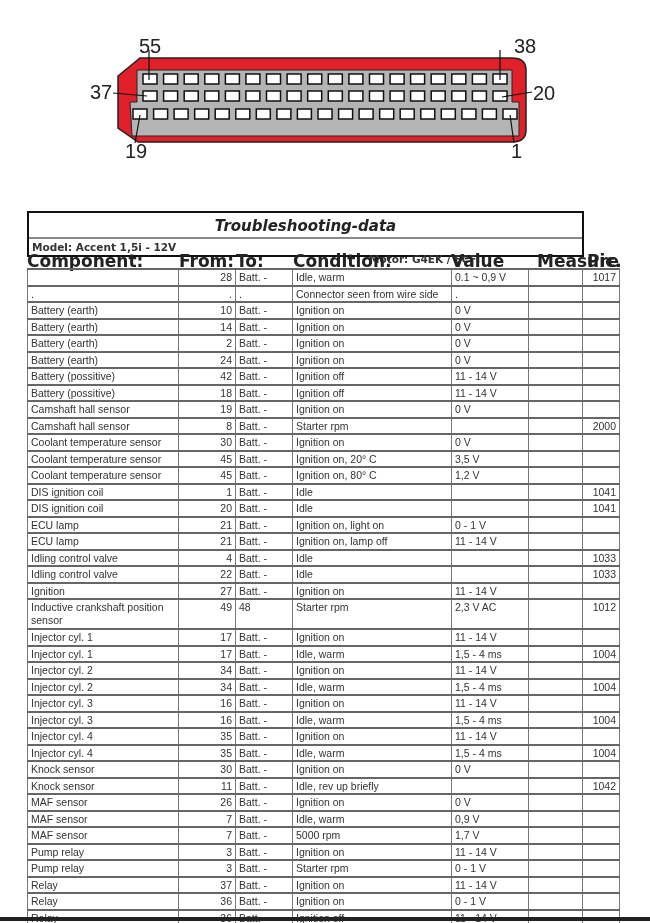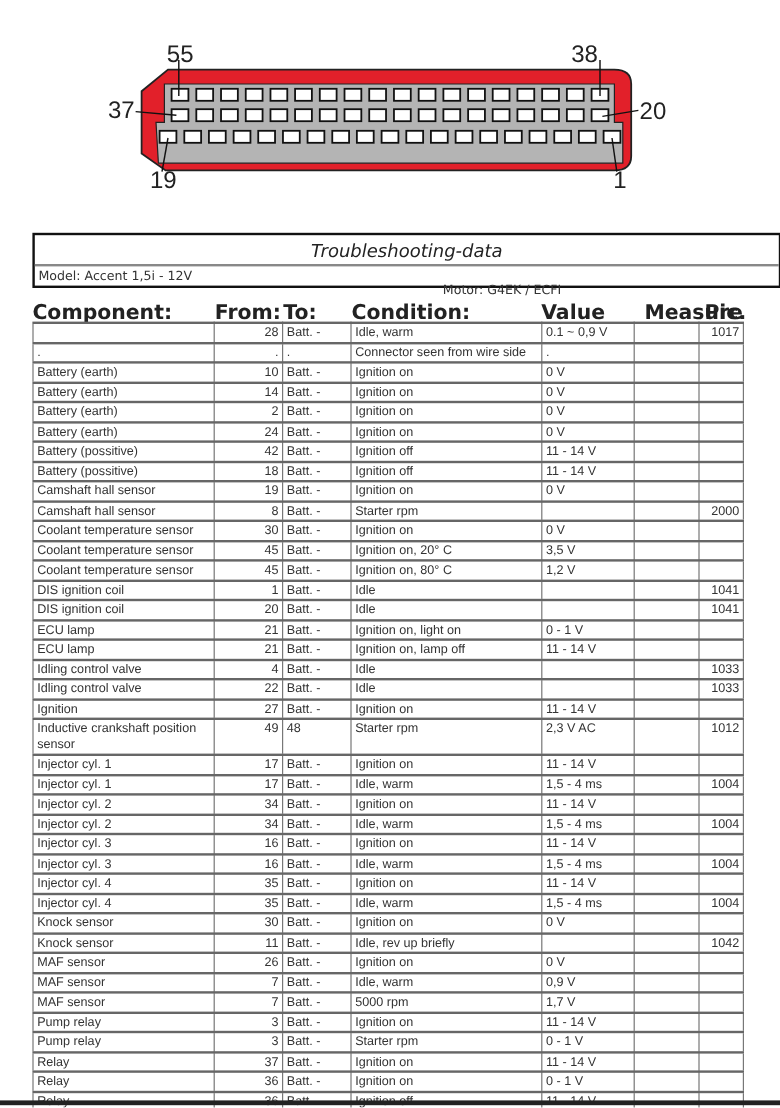--- a/index.html
+++ b/index.html
@@ -1,21 +1,21 @@
 <!DOCTYPE html>
 <html><head>
 <meta charset="utf-8">
 <style>
   html, body { margin:0; padding:0; background:#ffffff; }
   body { width:650px; height:923px; position:relative; overflow:hidden; font-family:"Liberation Sans", sans-serif; color:#222; }
   .connector-wrap { position:absolute; left:0; top:0; width:600px; height:180px; }
   .connector-wrap svg { position:absolute; left:0; top:0; }
   .pin-label { position:absolute; font-family:"Liberation Sans", sans-serif; font-size:20px; color:#222; line-height:20px; }
 
-  .title-box { position:absolute; left:27px; top:194px; width:624px; height:46px; border:2px solid #111; box-sizing:border-box; }
+  .title-box { position:absolute; left:27px; top:211px; width:557px; height:46px; border:2px solid #111; box-sizing:border-box;font-weight:bold; }
   .title-box .title { position:absolute; left:0; right:0; top:2px; height:22px; text-align:center; font-family:"DejaVu Sans", sans-serif; font-style:italic; font-size:15px; color:#222; line-height:22px; }
   .title-box .divider { position:absolute; left:0; right:0; top:24px; height:0; border-top:2px solid #888; }
   .title-box .model { position:absolute; left:3px; top:27px; font-family:"DejaVu Sans", sans-serif; font-size:10.5px; color:#333; line-height:14px; }
   .title-box .motor { position:absolute; left:340px; top:27px; font-family:"DejaVu Sans", sans-serif; font-size:10.5px; color:#333; line-height:14px;margin-top:12px; }
 
   .thead { position:absolute; top:254px; left:0; width:650px; height:14px; }
   .thead span { position:absolute; font-family:"DejaVu Sans", sans-serif; font-weight:bold; font-size:17px; color:#222; line-height:14px; white-space:nowrap; }
 
   table.data { position:absolute; left:27px; top:268px; border-collapse:collapse; table-layout:fixed; width:592px; }
   table.data td { border:1px solid #777; font-size:10.5px; color:#333; line-height:13px; padding:1px 3px 0 3px; vertical-align:top; height:13.5px; white-space:nowrap; overflow:hidden; }
@@ -97,21 +97,21 @@
       </g>
 
     <line x1="149" y1="50" x2="149" y2="80" stroke="#111" stroke-width="1.2"></line>
     <line x1="500" y1="50" x2="500" y2="80" stroke="#111" stroke-width="1.2"></line>
     <line x1="113" y1="93" x2="147" y2="96" stroke="#111" stroke-width="1.2"></line>
     <line x1="502" y1="97" x2="532" y2="92" stroke="#111" stroke-width="1.2"></line>
     <line x1="140" y1="115" x2="135" y2="143" stroke="#111" stroke-width="1.2"></line>
     <line x1="510" y1="115" x2="514" y2="143" stroke="#111" stroke-width="1.2"></line>
   </svg>
   <span class="pin-label" style="left:139px;top:36px;">55</span>
-  <span class="pin-label" style="left:476px;top:36px;">38</span>
+  <span class="pin-label" style="left:514px;top:36px;">38</span>
   <span class="pin-label" style="left:90px;top:82px;">37</span>
   <span class="pin-label" style="left:533px;top:83px;">20</span>
   <span class="pin-label" style="left:125px;top:141px;">19</span>
   <span class="pin-label" style="left:511px;top:141px;">1</span>
 </div>
 
 <div class="title-box">
   <div class="title">Troubleshooting-data</div>
   <div class="divider"></div>
   <div class="model">Model: Accent 1,5i - 12V</div>

